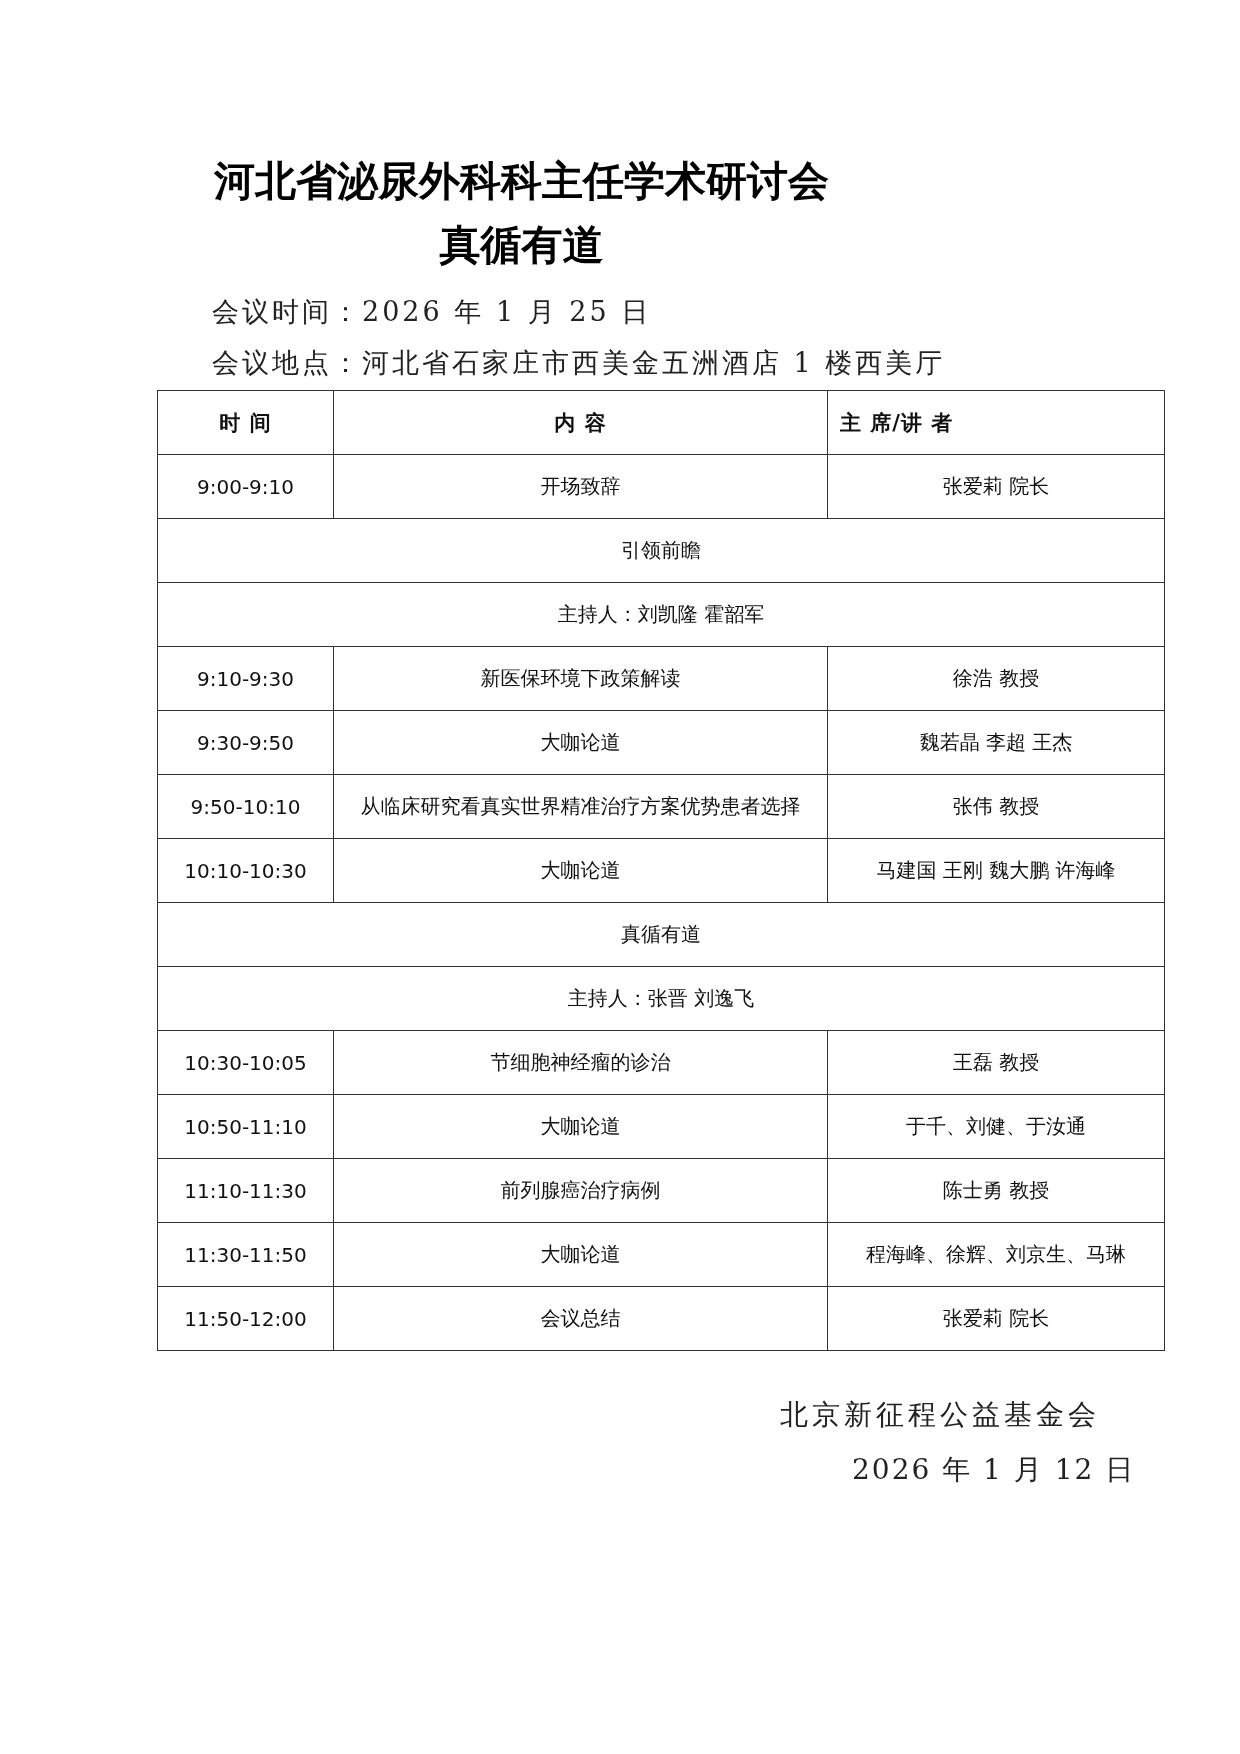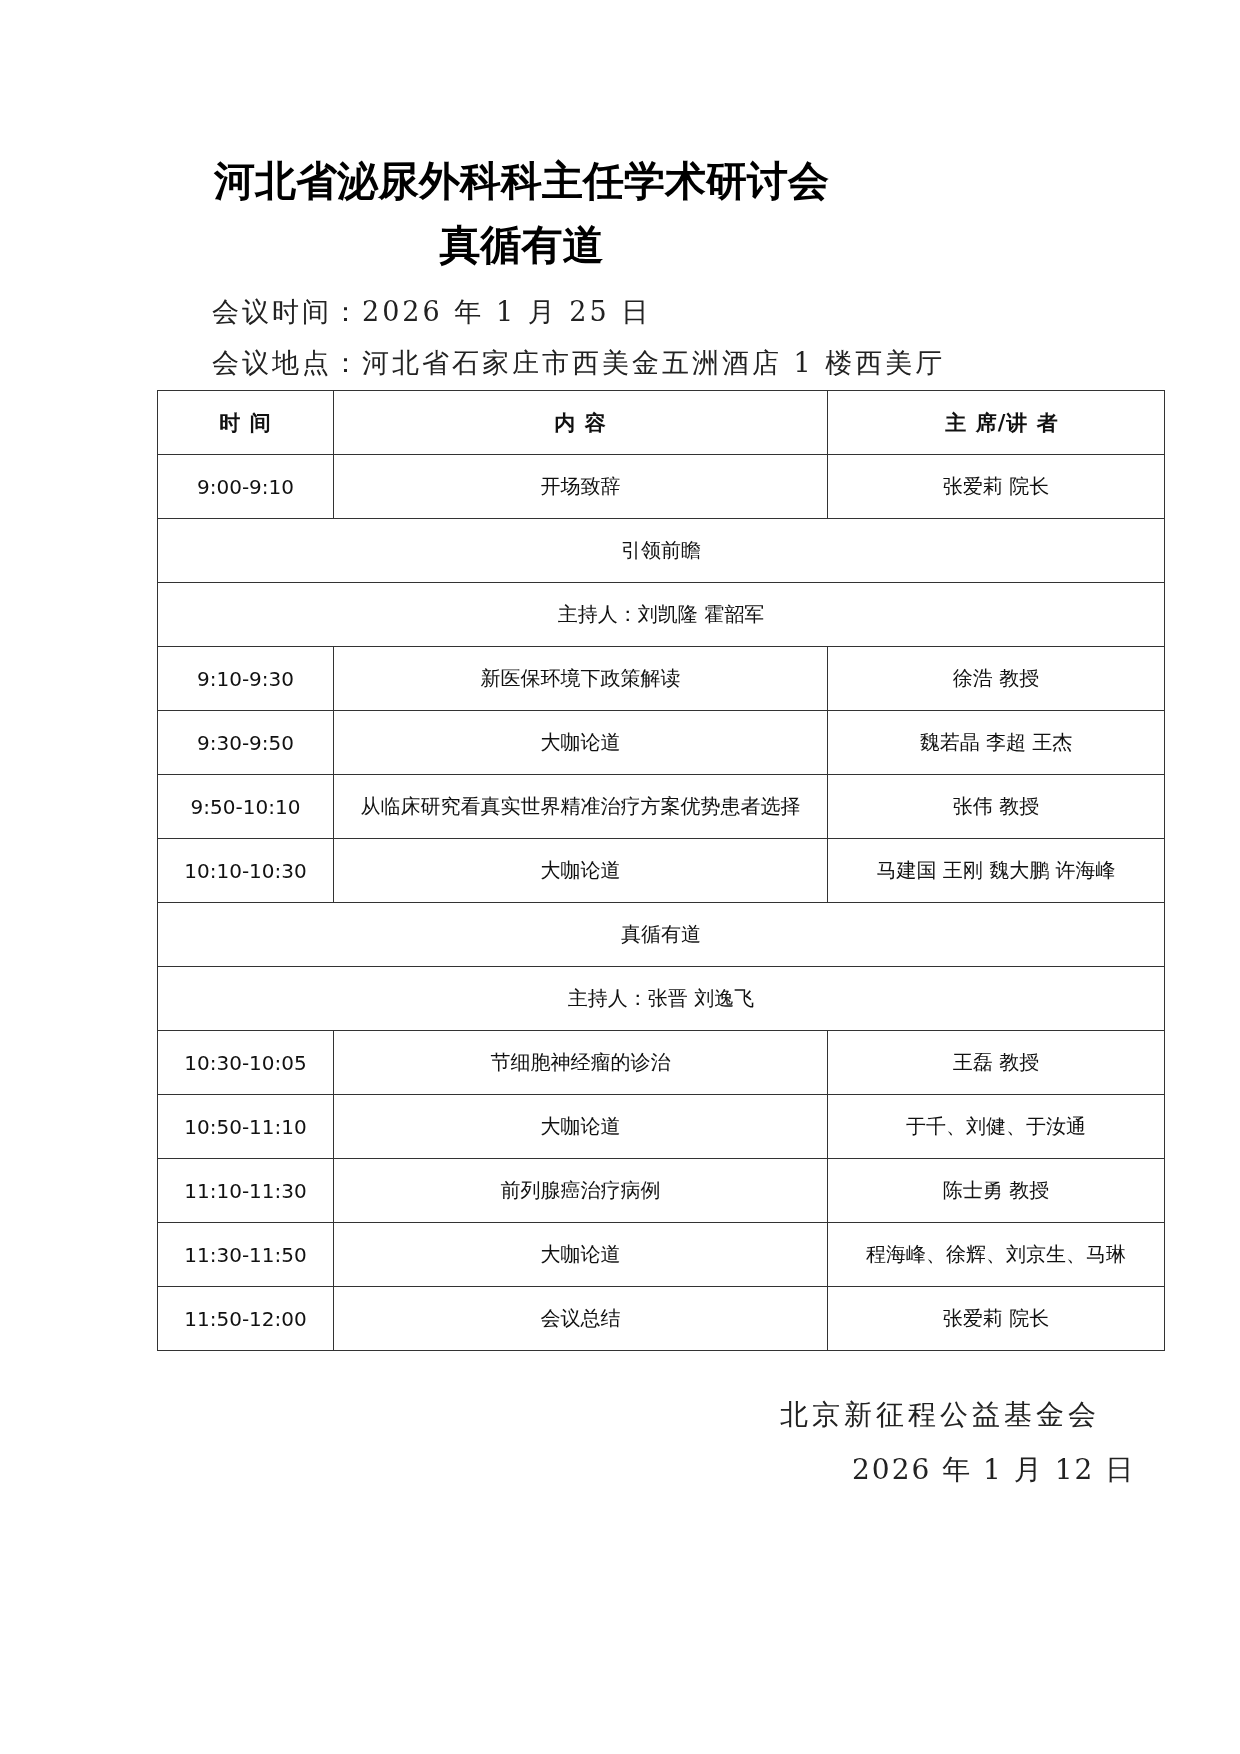--- a/index.html
+++ b/index.html
@@ -65,21 +65,21 @@
     }
     table.schedule col.c1 { width: 176px; }
     table.schedule col.c2 { width: 494px; }
     table.schedule col.c3 { width: 337px; }
     table.schedule th {
       font-weight: bold;
       font-size: 21px;
       letter-spacing: 1px;
     }
     table.schedule th.left {
-      text-align: center;
+      text-align: left;
       padding-left: 12px;
       margin-top: 26px;
     }
     .bold { font-weight: bold; }
     td.time { font-size: 20px; }
     td.topic { font-size: 19px; }
 
     .footer {
       position: absolute;
       font-family: "DejaVu Serif", "Liberation Serif", serif;

